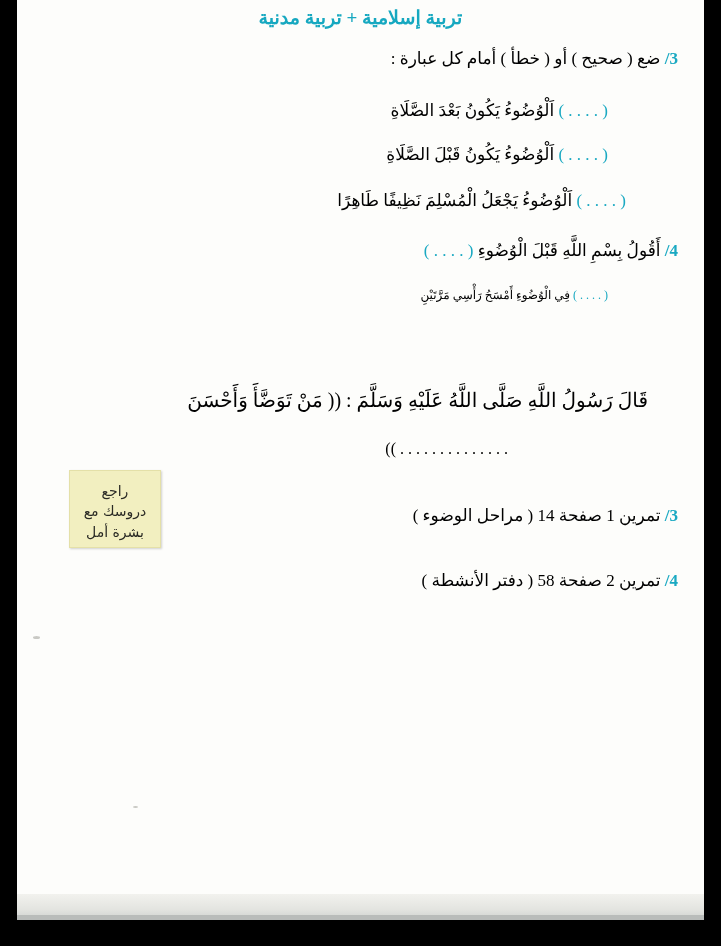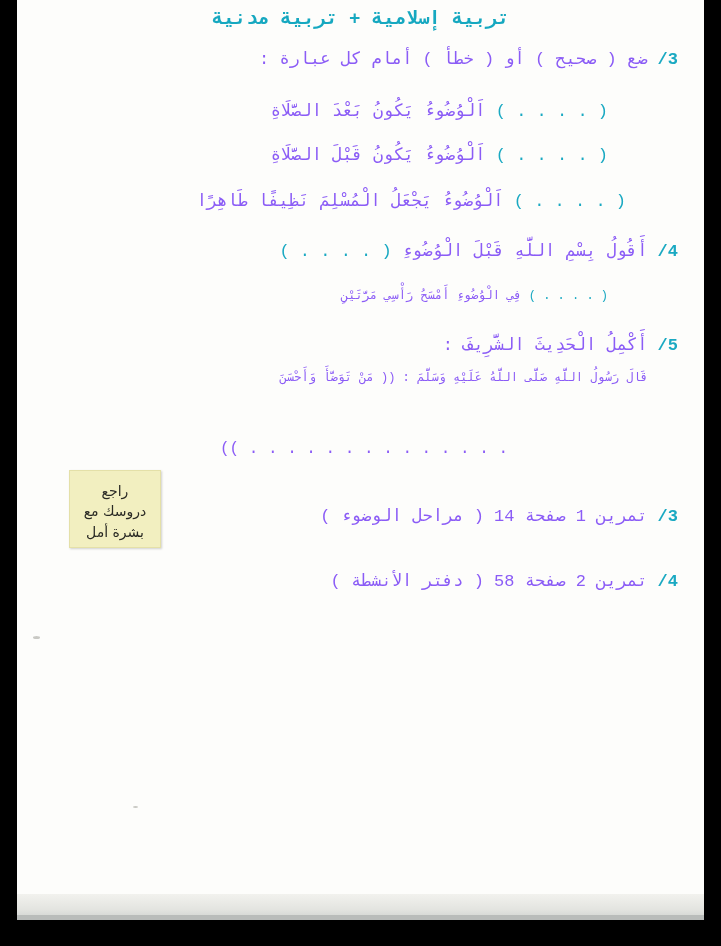--- a/index.html
+++ b/index.html
@@ -44,43 +44,43 @@
     width: 100%;
     height: 5px;
     background: #b9bcba;
   }
   
   .hw {
     position: absolute;
     direction: rtl;
     text-align: right;
     white-space: nowrap;
-    font-family: Liberation Mono, monospace;
+    font-family: Liberation Serif, serif;
     color: #17232b;
   }
   .title {
     left: 0;
     right: 0;
     top: 6px;
     text-align: center;
     color: #16a8c0;
     font-size: 19px;
     font-weight: bold;
     letter-spacing: 0px;
   }
-  .ink  { color: #8b5cf6; }
+  .ink  { color: #000000; }
 
   .l1 { right: 26px; top: 48px; font-size: 17px; }
   .l2 { right: 96px; top: 100px; font-size: 17px; }
   .l3 { right: 96px; top: 144px; font-size: 17px; }
   .l4 { right: 78px; top: 190px; font-size: 17px; }
   .l5 { right: 26px; top: 240px; font-size: 17px; }
   .l6 { right: 96px; top: 288px; font-size: 12px; }
   .l7 { right: 26px; top: 334px; font-size: 17px; }
-  .l8 { right: 56px; top: 370px; font-size: 12px; }
+  .l8 { right: 56px; top: 388px; font-size: 20px; }
   .l9 { right: 196px; top: 440px; font-size: 16px; }
   .l10 { right: 26px; top: 505px; font-size: 17px; }
   .l11 { right: 26px; top: 570px; font-size: 17px; }
 
   .num {
     color: #1aa9c2;
     font-weight: bold;
   }
   .paren { color: #1aa9c2; }
 
@@ -147,24 +147,20 @@
       <span class="num">4/</span>
       <span class="ink">أَقُولُ بِسْمِ اللَّهِ قَبْلَ الْوُضُوءِ</span>
       <span class="paren">( . . . . )</span>
     </div>
 
     <div class="hw l6">
       <span class="paren">( . . . . )</span>
       <span class="ink">فِي الْوُضُوءِ أَمْسَحُ رَأْسِي مَرَّتَيْنِ</span>
     </div>
 
-    <div class="hw l7">
-      <span class="num">5/</span>
-      <span class="ink">أَكْمِلُ الْحَدِيثَ الشَّرِيفَ :</span>
-    </div>
 
     <div class="hw l8 ink">قَالَ رَسُولُ اللَّهِ صَلَّى اللَّهُ عَلَيْهِ وَسَلَّمَ : (( مَنْ تَوَضَّأَ وَأَحْسَنَ</div>
     <div class="hw l9 ink">. . . . . . . . . . . . . . ))</div>
 
     <div class="hw l10">
       <span class="num">3/</span>
       <span class="ink">تمرين 1 صفحة 14 ( مراحل الوضوء )</span>
     </div>
 
     <div class="hw l11">

